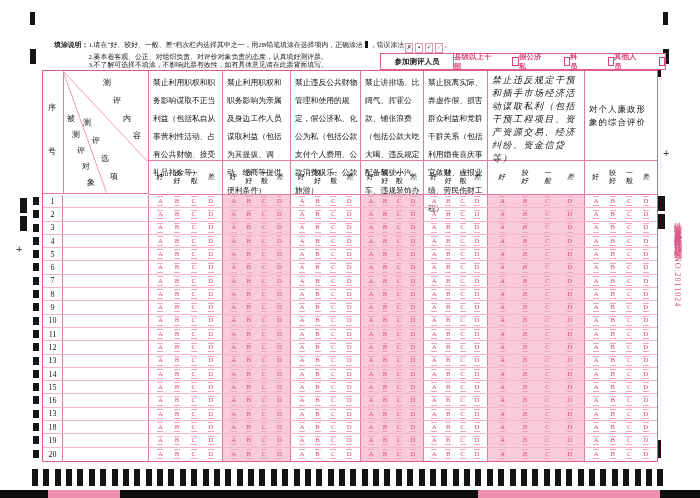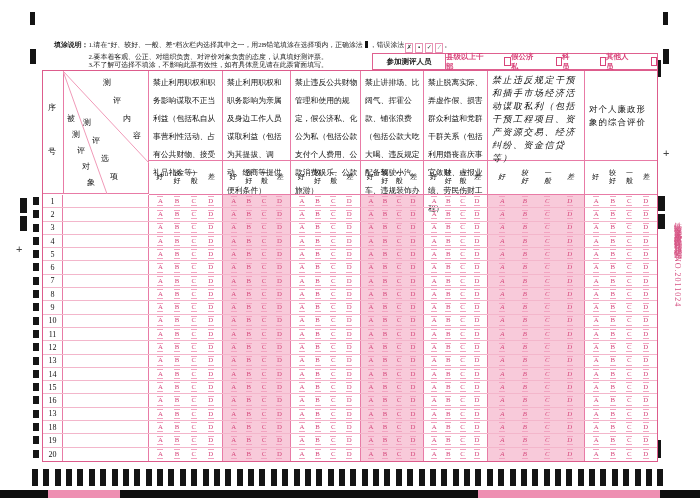--- a/index.html
+++ b/index.html
@@ -12,21 +12,21 @@
 
   
   .instr{position:absolute;left:54px;top:41px;display:flex;font-size:6.9px;line-height:8.4px;color:#1c1c1c;}
   .instr-label{white-space:nowrap;font-weight:bold;}
   .instr-lines div{white-space:nowrap;}
   .mark-correct{display:inline-block;width:3px;height:7px;background:#141414;vertical-align:-1px;margin:0 2px;}
   .wm{display:inline-block;width:6px;height:8px;border:1px solid #e794b4;color:#333;
       font-size:6px;line-height:7px;text-align:center;margin:0 1px;vertical-align:-2px;}
 
   
-  .pbox{position:absolute;left:372px;top:53px;width:286px;height:17px;border:1px solid #df608f;
+  .pbox{position:absolute;left:380px;top:53px;width:286px;height:17px;border:1px solid #df608f;
         box-sizing:border-box;display:flex;background:#fff;}
   .pbox-label{width:72px;border-right:1px solid #df608f;display:flex;align-items:center;justify-content:center;
               font-size:7.5px;font-weight:bold;color:#222;}
   .pbox-opts{flex:1;display:flex;align-items:center;justify-content:space-around;
              font-size:7.5px;font-weight:bold;color:#d8447a;}
   .p-item{display:flex;align-items:center;gap:18px;}
   .psq{width:5px;height:7px;border:1px solid #d8447a;display:inline-block;background:#fff;}
 
   
   .tbl{position:absolute;left:42px;top:70px;width:614px;border:1.5px solid #dd5c8c;background:#fff;}

